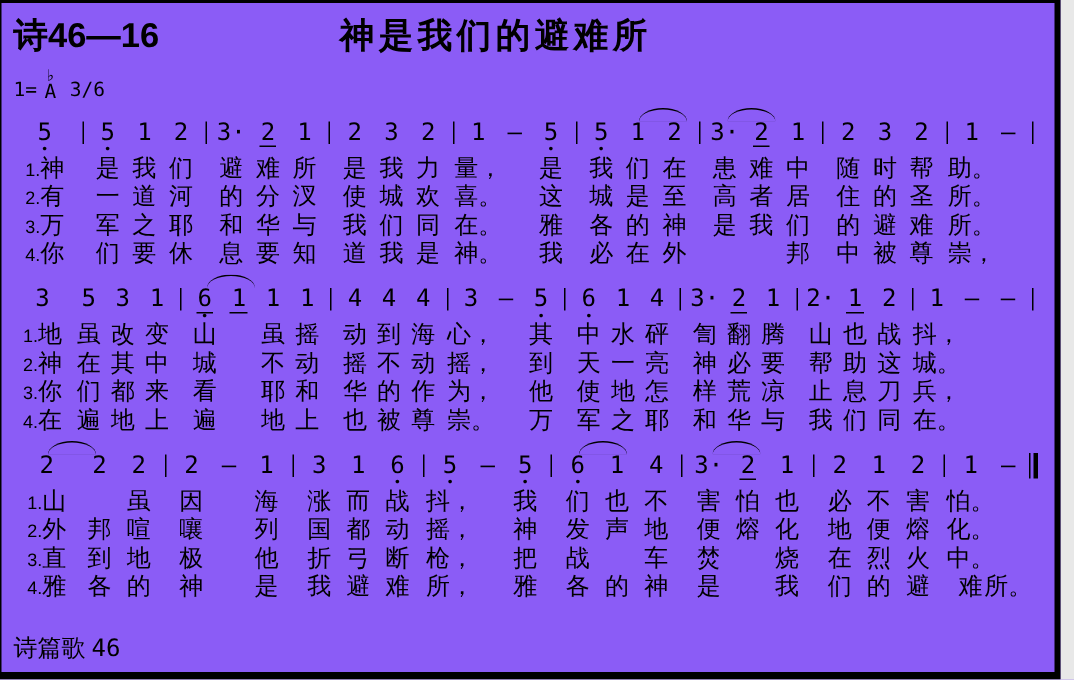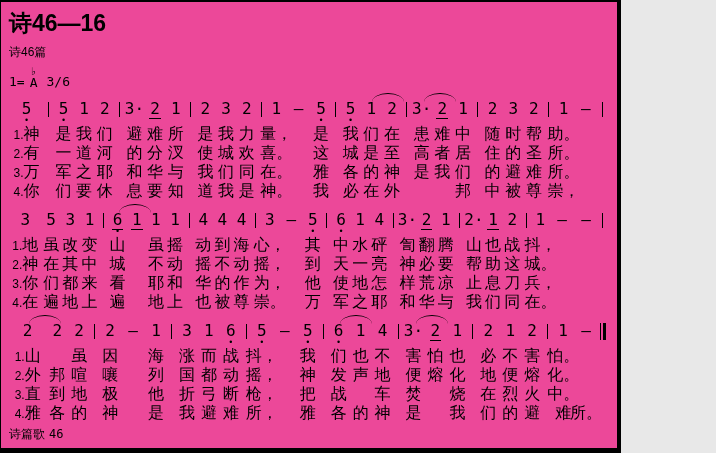--- a/index.html
+++ b/index.html
@@ -1,17 +1,17 @@
 <!DOCTYPE html>
 <html><head>
 <meta charset="utf-8">
 <style>
   html,body { margin:0; padding:0; background:#e8e8e8; }
   .page {
-    width:621px; height:453px; box-sizing:border-box; background:#ec4899; color:#000;
+    width:707px; height:453px; box-sizing:border-box; background:#8b5cf6; color:#000;
     border-style:solid; border-color:#000; border-width:2px 4px 5px 1px;
     padding:4px 10px 0 8px; position:relative; overflow:hidden;
     font-family:"Liberation Sans", sans-serif;
   }
   .hdr { position:relative; height:34px; }
   .hymn-no { position:absolute; left:0; top:2px; font-size:23px; font-weight:bold; white-space:nowrap; }
   .title { position:absolute; left:47%; top:2px; transform:translateX(-50%); font-size:23px; font-weight:bold; letter-spacing:3px; white-space:nowrap; }
   .sub { font-size:12px; margin-top:4px; }
   .keyline { font-size:13px; margin-top:2px; height:26px; display:flex; align-items:flex-end; font-family:"DejaVu Sans Mono", monospace; }
   .flatwrap { display:inline-flex; flex-direction:column; align-items:center; margin:0 2px 0 5px; }
@@ -30,31 +30,31 @@
   .note { display:inline-block; padding:0 1px; }
   .note.ul { border-bottom:1px solid #000; }
   .octdot { height:6px; line-height:5px; font-size:9px; text-align:center; width:100%; }
   .lyr { height:19px; line-height:19px; font-size:16px; white-space:nowrap; text-align:center; }
   .vnum { font-size:12px; }
   .barline { width:1px; height:15px; background:#000; margin-top:2px; }
   .barline.final { width:6px; background:none; box-sizing:border-box;
                    border-left:1px solid #000; border-right:3px solid #000; height:17px; margin-top:1px; }
   .slur { position:absolute; left:60%; top:-7px; width:32px; height:8px;
           border-top:1px solid #000; border-radius:50% 50% 0 0 / 100% 100% 0 0; pointer-events:none; }
-  .footer { position:absolute; left:8px; bottom:5px; font-size:12px;text-align:right; }
+  .footer { position:absolute; left:8px; bottom:5px; font-size:16px;text-align:right; }
   .footer .num { font-family:"DejaVu Sans Mono", monospace; margin-left:4px; }
 </style>
 </head>
 <body>
 
 <div class="page">
   <div class="hdr">
     <div class="hymn-no">诗46—16</div>
+    <div class="title">神是我们的避难所</div>
   </div>
-  <div class="sub">诗46篇</div>
   <div class="keyline">
     <span>1=</span>
     <span class="flatwrap">
       <span class="flat">♭</span>
       <span class="keynote">A</span>
     </span>
     <span class="meter">3/6</span>
   </div>
 
   <div class="score" id="score">

